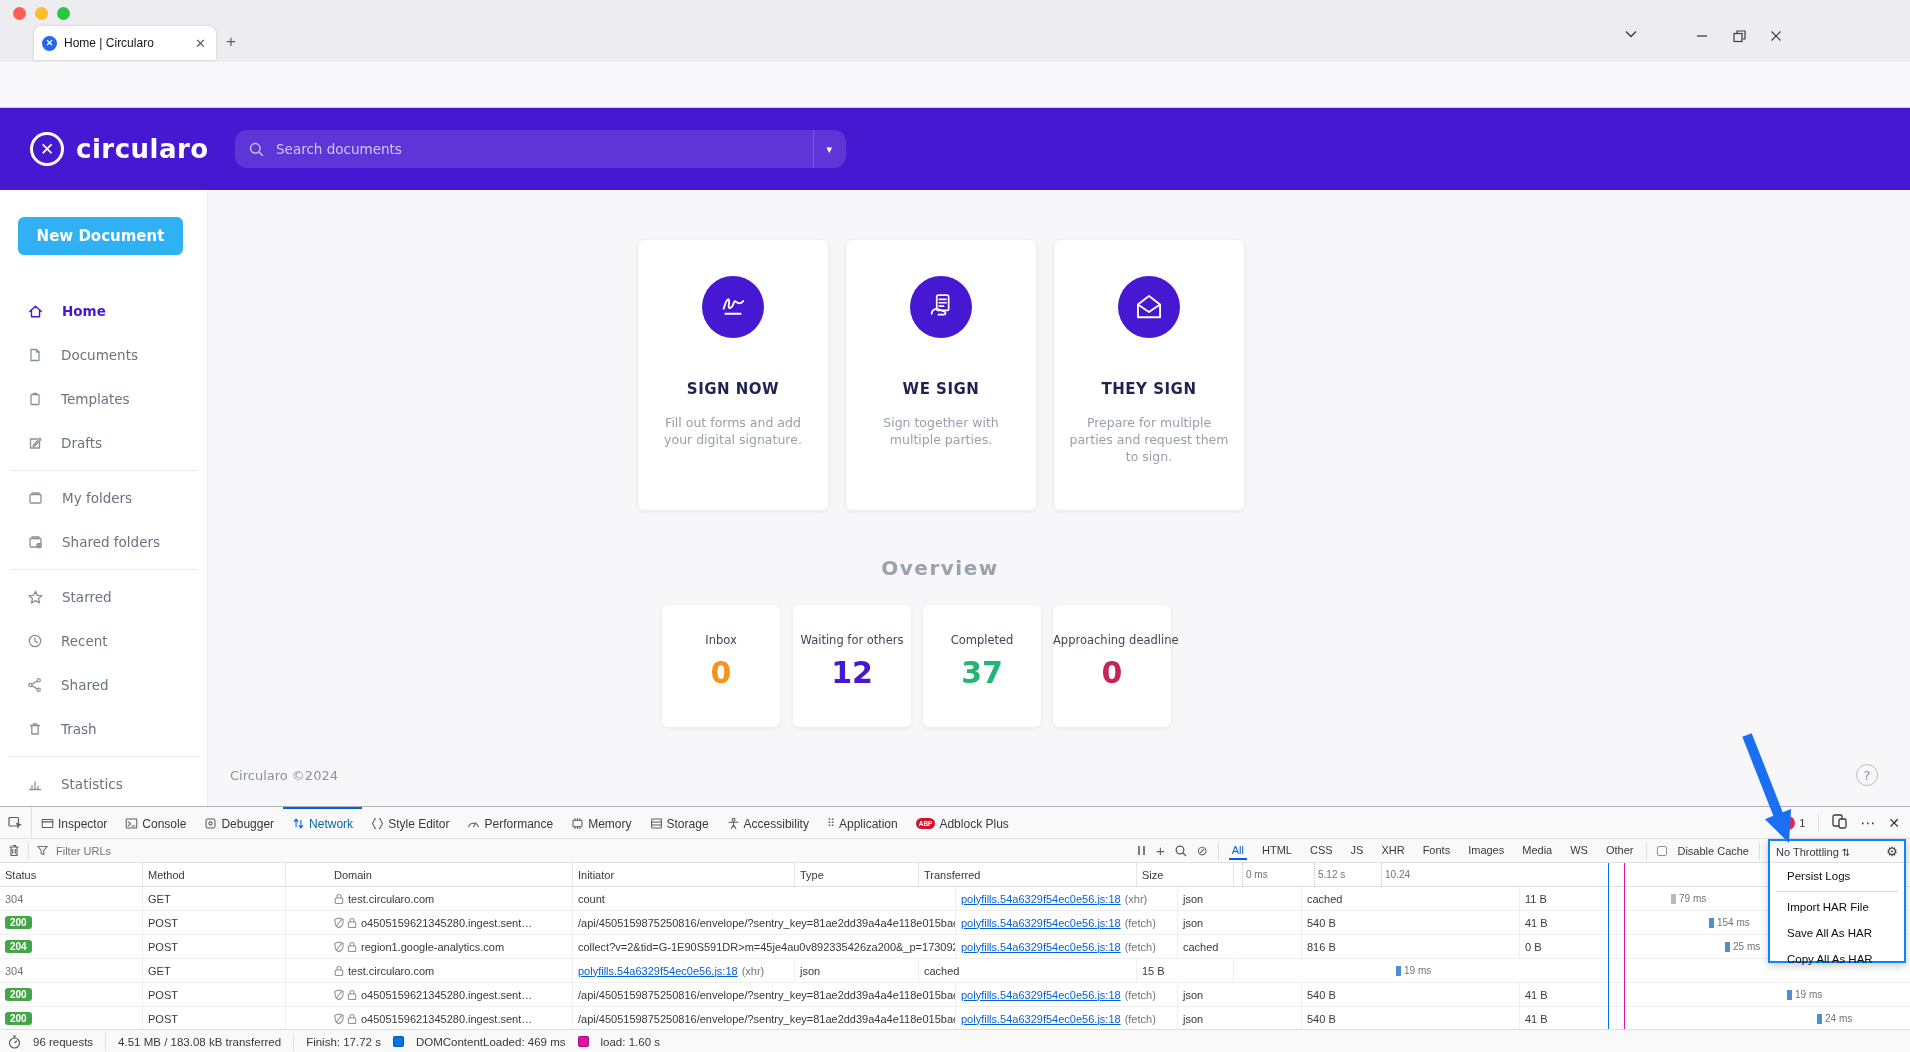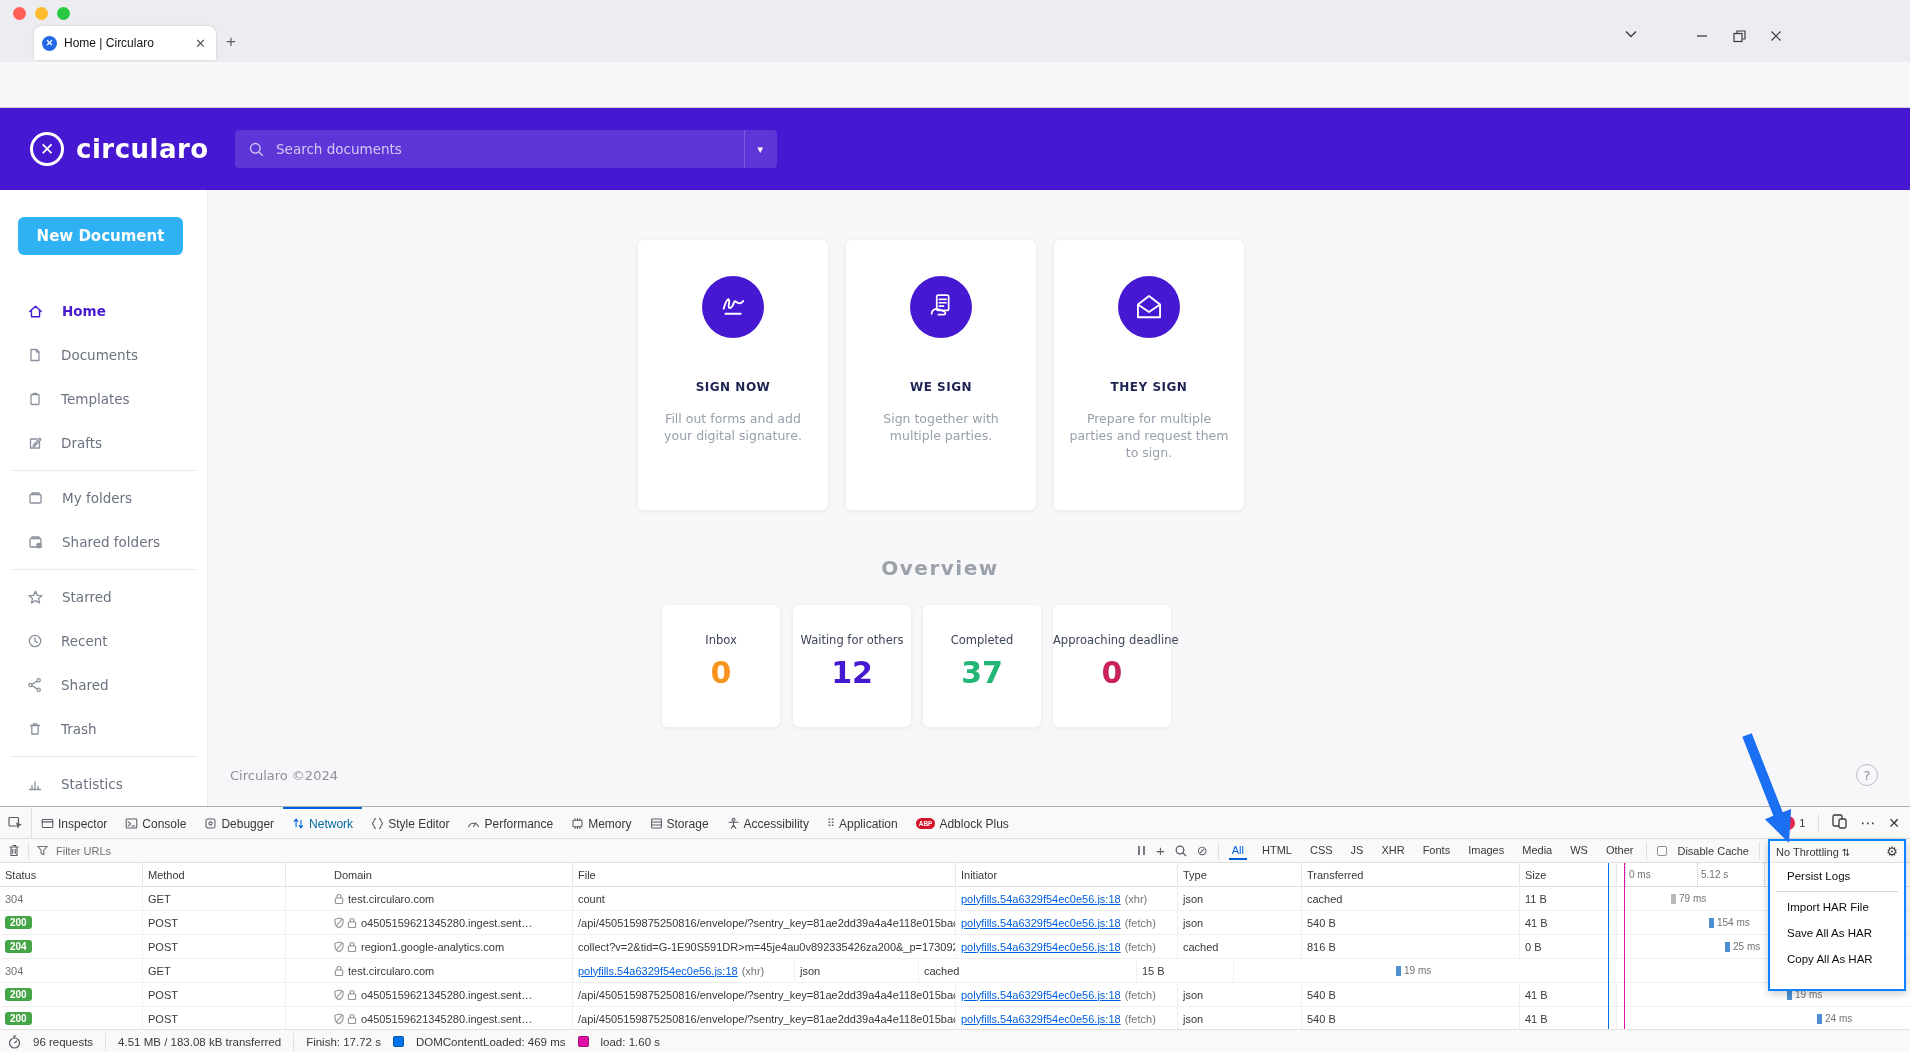--- a/index.html
+++ b/index.html
@@ -25,21 +25,21 @@
   .urltext b { color:#15141a; font-weight:normal; }
   .star { margin-left:auto; font-size:15px; color:#5b5b66; }
   .navright { position:absolute; right:128px; top:70px; display:flex; align-items:center; gap:17px; color:#4a4a52; }
   .sbadge { width:19px; height:19px; border-radius:50%; background:#3d3d45; color:#fff; font-size:11px; font-weight:bold; display:flex; align-items:center; justify-content:center; }
 
   
   .appheader { position:absolute; left:0; top:108px; width:1910px; height:82px; background:#4718d2; font-family:"DejaVu Sans",sans-serif; }
   .logo { position:absolute; left:30px; top:24px; display:flex; align-items:center; gap:12px; }
   .logomark { width:34px; height:34px; border:3.5px solid #fff; border-radius:50%; color:#fff; font-weight:bold; font-size:17px; display:flex; align-items:center; justify-content:center; }
   .logotext { color:#fff; font-size:26px; font-weight:bold; letter-spacing:.5px; }
-  .searchbar { position:absolute; left:235px; top:22px; width:542px; height:38px; background:rgba(255,255,255,.13); border-radius:4px; display:flex; align-items:center; padding:0 14px; }
+  .searchbar { position:absolute; left:235px; top:22px; width:611px; height:38px; background:rgba(255,255,255,.13); border-radius:12px; display:flex; align-items:center; padding:0 14px; }
   .searchbar .ph { color:#cfc9f2; font-size:13.5px; margin-left:12px; flex:1; }
   .search-split { width:1px; height:38px; background:rgba(255,255,255,.18); margin-right:12px; }
   .search-caret { color:#fff; font-size:11px; }
   .bellwrap { position:absolute; left:1575px; top:127px; width:38px; height:38px; border-radius:50%; background:rgba(255,255,255,.09); display:flex; align-items:center; justify-content:center; }
   .userwrap { position:absolute; left:1658px; top:127px; display:flex; align-items:center; gap:12px; }
   .avatar { width:37px; height:37px; border-radius:50%; background:#3cb55e; color:#fff; font-size:16px; font-weight:bold; display:flex; align-items:center; justify-content:center; }
   .uname { color:#fff; font-size:12.5px; }
   .uemail { color:rgba(255,255,255,.88); font-size:11.5px; margin-top:3px; }
   .ucaret { color:#fff; font-size:10px; margin-left:14px; }
 
@@ -49,21 +49,21 @@
   .side-list { position:absolute; left:0; top:99px; width:208px; }
   .side-item { height:44px; display:flex; align-items:center; gap:18px; padding-left:27px; color:#6b7280; font-size:13.5px; }
   .side-item svg { color:#8b919c; }
   .side-item.active, .side-item.active svg { color:#4718d2; font-weight:bold; }
   .side-div { height:1px; background:#ececee; margin:5px 10px; }
 
   
   .content { position:absolute; left:208px; top:190px; width:1702px; height:616px; background:#f7f7f9; overflow:hidden; font-family:"DejaVu Sans",sans-serif; }
   .acard { position:absolute; top:50px; width:190px; height:270px; background:#fff; border-radius:6px; box-shadow:0 1px 4px rgba(30,30,60,.08); text-align:center; }
   .acircle { width:62px; height:62px; border-radius:50%; background:#4718d2; margin:36px auto 0; display:flex; align-items:center; justify-content:center; }
-  .atitle { margin-top:42px; font-size:12px; font-weight:bold; color:#1d2452; letter-spacing:.5px; }
+  .atitle { margin-top:42px; font-size:15px; font-weight:bold; color:#1d2452; letter-spacing:.5px; }
   .adesc { margin:16px 14px 0; font-size:12.5px; color:#98a0ab; line-height:17px; }
   .ov-title { position:absolute; left:0; top:366px; width:1464px; text-align:center; font-size:20px; font-weight:bold; color:#9ba2ab; letter-spacing:1.5px; }
   .scard { position:absolute; top:415px; width:118px; height:122px; background:#fff; border-radius:6px; box-shadow:0 1px 4px rgba(30,30,60,.07); text-align:center; }
   .slabel { margin-top:28px; font-size:11.5px; color:#3c4656; white-space:nowrap; }
   .svalue { margin-top:8px; font-size:30px; font-weight:bold; }
   .footer { position:absolute; left:22px; top:578px; font-size:13px; color:#8b919c; }
   .help { position:absolute; right:32px; top:574px; width:22px; height:22px; border:1.5px solid #b9bec7; border-radius:50%; color:#8b919c; font-size:13px; display:flex; align-items:center; justify-content:center; }
 
   
   .devtools { position:absolute; left:0; top:806px; width:1910px; height:246px; background:#fff; border-top:1px solid #b1b1b3; font-size:11px; color:#38383d; }
@@ -95,21 +95,21 @@
   .c-status{width:142px;} .c-method{width:143px;} .c-domain{width:287px;padding-left:48px;} .c-file{width:383px;}
   .c-init{width:222px;} .c-type{width:102px;} .c-trans{width:218px;margin-left:22px;} .c-size{width:97px;} .c-wf{width:316px; position:relative; padding:0;}
   .badge200 { background:#46a546; color:#fff; font-size:10px; font-weight:bold; border-radius:3px; padding:1px 5px; }
   .st304 { color:#737373; }
   .initlink { color:#0060df; text-decoration:underline; margin-right:4px; }
   .initkind { color:#737373; }
   .wf-tick { position:absolute; top:0; height:24px; display:flex; align-items:center; color:#737373; font-size:10px; border-left:1px dotted #c9c9cc; padding-left:3px; }
   .wf-bar { position:absolute; top:7px; width:5px; height:10px; }
   .wf-lab { position:absolute; top:0; height:24px; display:flex; align-items:center; color:#737373; font-size:10px; }
   .marker { position:absolute; top:0; width:1px; height:166px; z-index:5; }
-  .gearmenu { position:absolute; left:1768px; top:32px; width:138px; height:152px; border:2px solid #0a84ff; background:#fff; z-index:40; box-shadow:0 3px 8px rgba(0,0,0,.2); }
+  .gearmenu { position:absolute; left:1768px; top:32px; width:138px; height:124px; border:2px solid #0a84ff; background:#fff; z-index:40; box-shadow:0 3px 8px rgba(0,0,0,.2); }
   .gm-top { height:22px; background:#f9f9fa; border-bottom:1px solid #e0e0e2; display:flex; align-items:center; justify-content:space-between; padding:0 6px; font-size:11px; }
   .gm-item { height:26px; display:flex; align-items:center; padding-left:17px; font-size:11.5px; color:#0c0c0d; }
   .gm-sep { height:1px; background:#d7d7db; margin:2px 6px; }
   .statusbar { position:absolute; left:0; top:222px; width:1910px; height:24px; background:#f9f9fa; border-top:1px solid #e0e0e2; display:flex; align-items:center; gap:12px; padding-left:8px; font-size:11.5px; color:#38383d; }
   .sq { width:11px; height:11px; border-radius:2px; border:1px solid rgba(0,0,0,.25); }
   .annot-arrow { position:absolute; left:0; top:0; z-index:50; pointer-events:none; }
 </style>
 </head>
 <body>
 
@@ -550,21 +550,20 @@
         <span>Disable Cache</span>
         <span class="vsep"></span>
       </div>
     </div>
 
     <div class="net-table">
       <div class="nt-row nt-head" id="net-head">
           <div class="nt-cell c-status">Status</div>
           <div class="nt-cell c-method">Method</div>
           <div class="nt-cell c-domain">Domain</div>
-          <div class="nt-cell c-file">File</div>
           <div class="nt-cell c-init">Initiator</div>
           <div class="nt-cell c-type">Type</div>
           <div class="nt-cell c-trans">Transferred</div>
           <div class="nt-cell c-size">Size</div>
           <div class="nt-cell c-wf">
             <span class="wf-tick" style="left:8px">0 ms</span>
             <span class="wf-tick" style="left:80px">5.12 s</span>
             <span class="wf-tick" style="left:147px">10.24</span>
           </div>
         </div>

